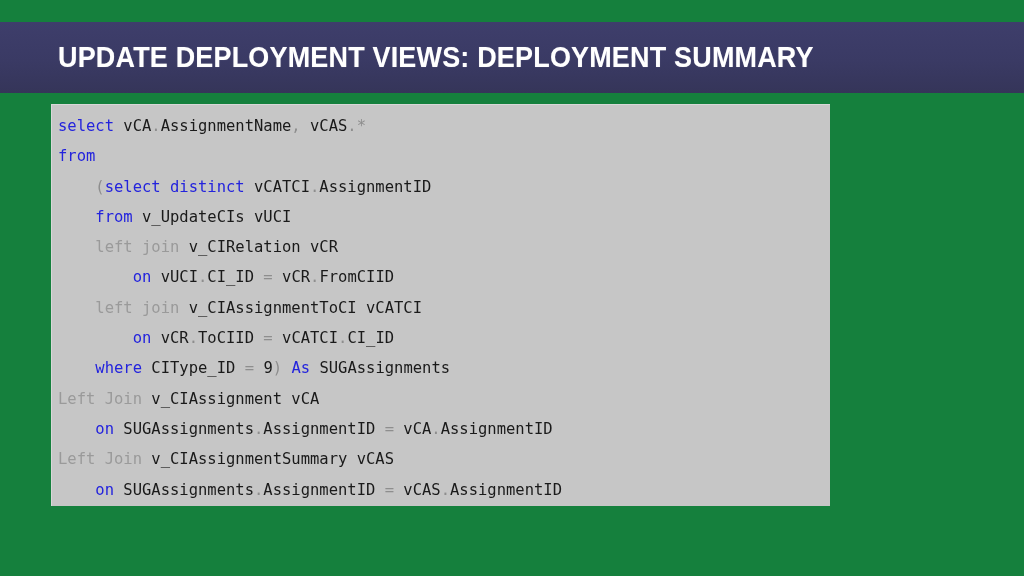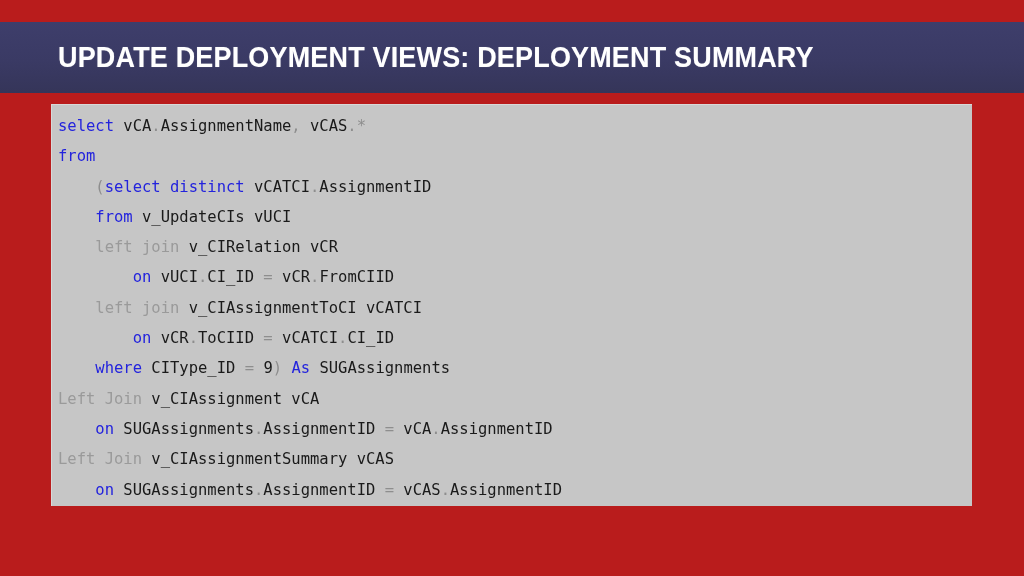--- a/index.html
+++ b/index.html
@@ -13,21 +13,21 @@
     height: 576px;
     overflow: hidden;
     font-family: "Liberation Sans", sans-serif;
     position: relative;
   }
 
   
   .slide {
     position: absolute;
     inset: 0;
-    background: #b91c1c;
+    background: #15803d;
   }
 
   
   .title-band {
     position: absolute;
     left: 0;
     top: 22px;
     width: 1024px;
     height: 71px;
     background: #3b3b67;
@@ -49,21 +49,21 @@
     transform: scaleX(0.93);
     transform-origin: left center;
     text-shadow: 0 0 1px rgba(255,255,255,0.35);
   }
 
   
   .code-panel {
     position: absolute;
     left: 51px;
     top: 104px;
-    width: 921px;
+    width: 779px;
     height: 402px;
     background: #c6c6c6;
     border-top: 1px solid #d8d8d8;
     border-left: 1px solid #d8d8d8;
     box-sizing: border-box;
     overflow: hidden;
   }
   .code-body {
     padding: 6px 0 0 6px;
     font-family: "DejaVu Sans Mono", "Liberation Mono", monospace;

